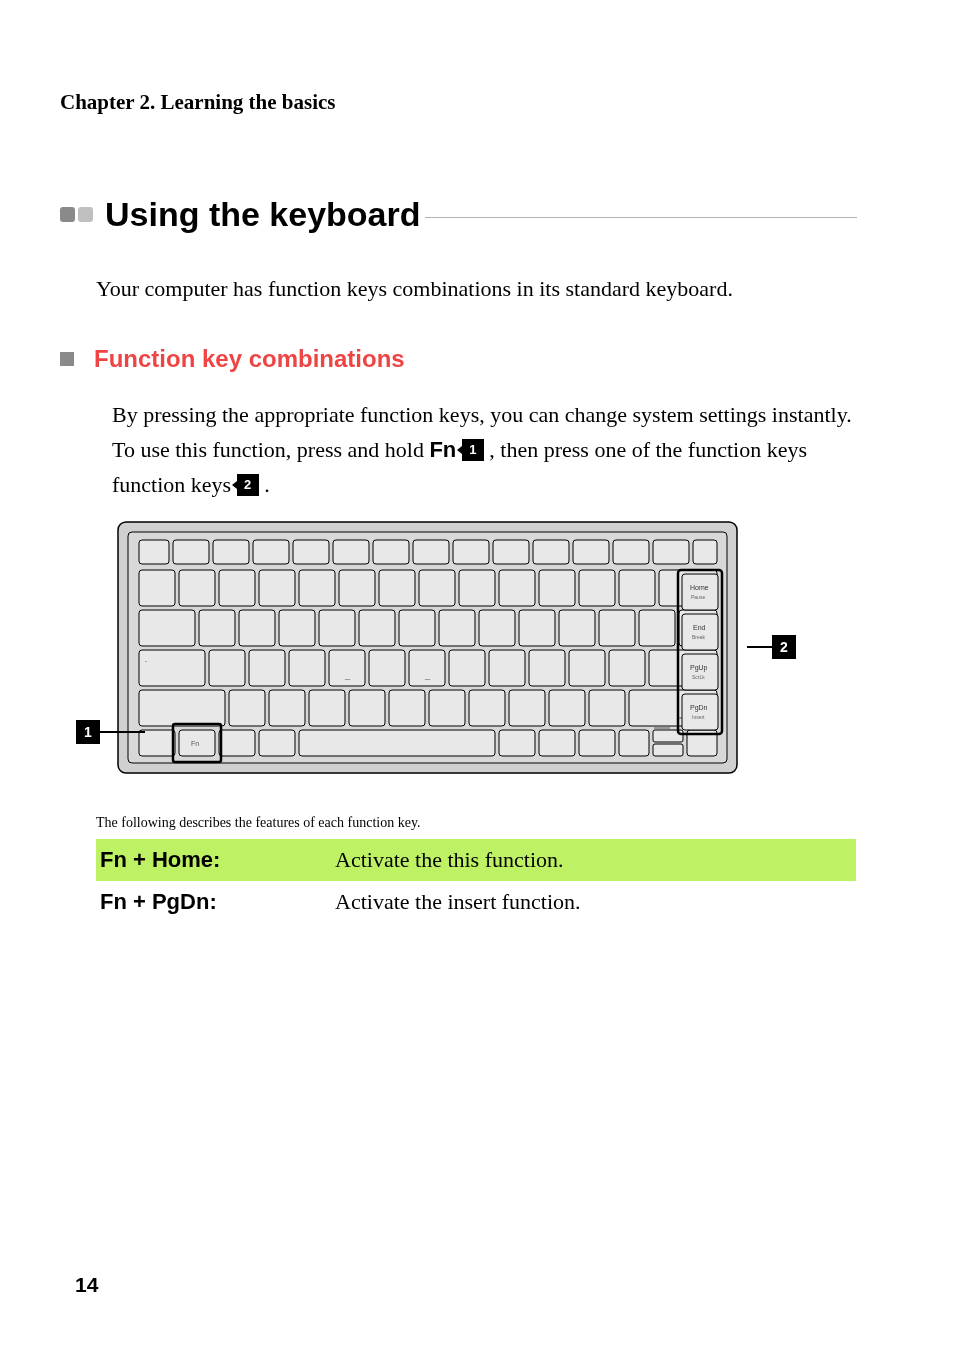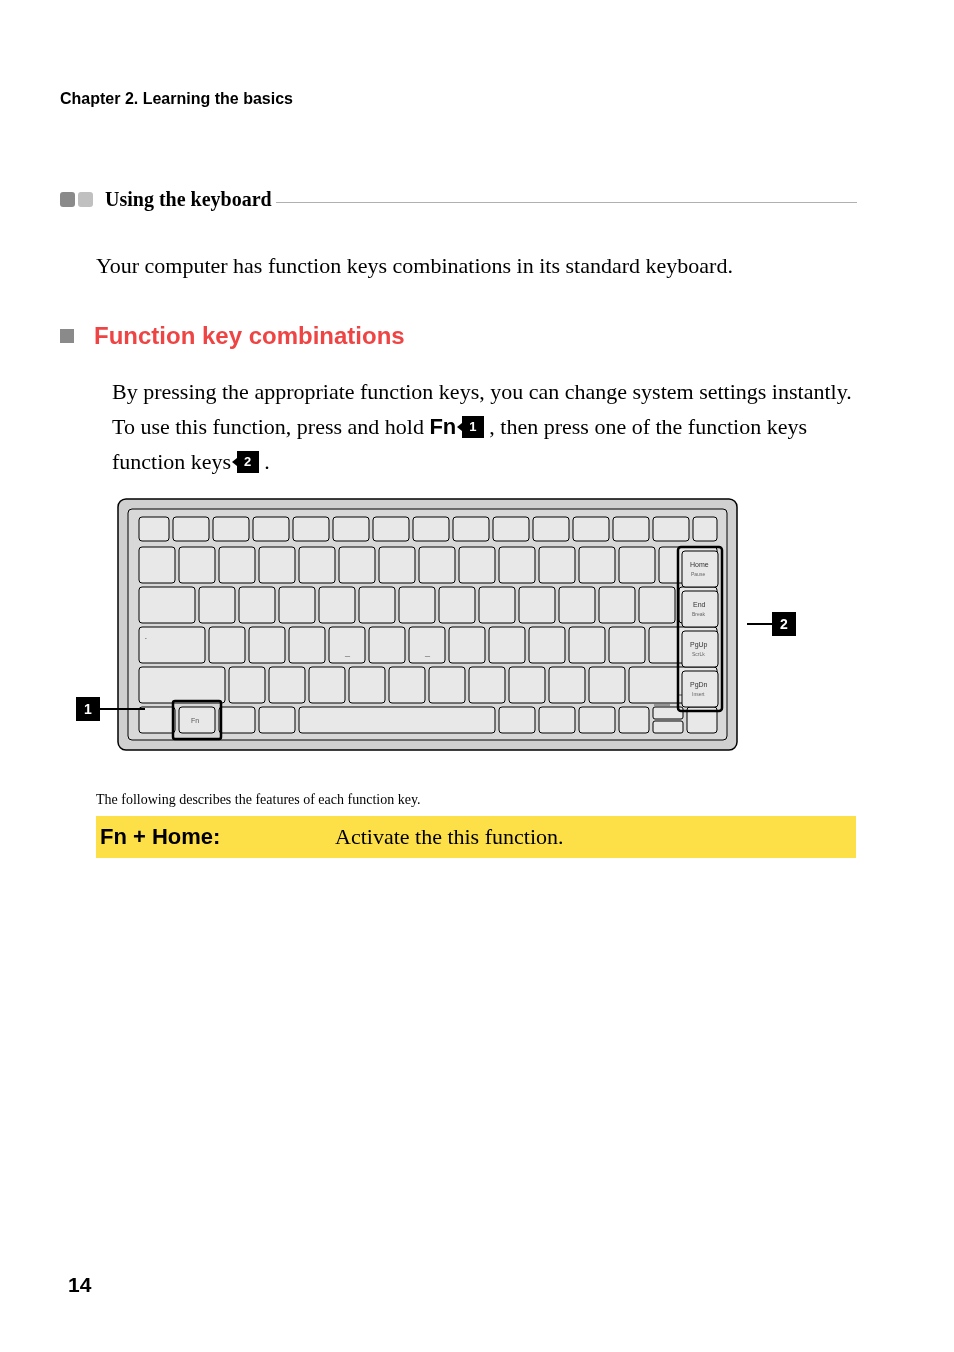--- a/index.html
+++ b/index.html
@@ -10,23 +10,23 @@
     body {
       width: 954px;
       height: 1352px;
       background: #ffffff;
       font-family: Georgia, 'Times New Roman', serif;
       color: #000000;
       position: relative;
       padding: 90px 97px 60px 60px;
     }
     .chapter-header {
-      font-family: Liberation Sans, sans-serif;
-      font-weight: bold;
-      font-size: 16px;
+      font-family: Liberation Serif, serif;
+      font-weight: bold;
+      font-size: 21px;
       margin-bottom: 80px;
       margin-left: 0;
     }
     .section-title-row {
       display: flex;
       align-items: center;
       margin-bottom: 40px;
       margin-left: 0;
     }
     .squares {
@@ -39,23 +39,23 @@
       height: 15px;
       border-radius: 3px;
     }
     .square-dark {
       background: #8a8a8a;
     }
     .square-light {
       background: #c0c0c0;
     }
     .section-title {
-      font-family: Liberation Serif, serif;
-      font-weight: bold;
-      font-size: 20px;
+      font-family: Liberation Sans, sans-serif;
+      font-weight: bold;
+      font-size: 34px;
     }
     .title-line {
       flex: 1;
       height: 1px;
       background: #b0b0b0;
       margin-left: 4px;
       margin-top: 6px;
     }
     .intro-text {
       font-size: 22px;
@@ -182,36 +182,36 @@
       font-size: 14px;
       margin-left: 36px;
       margin-bottom: 8px;
     }
     .fn-table {
       margin-left: 36px;
       width: 760px;
       border-collapse: collapse;
     }
     .fn-table tr.shaded {
-      background: #fde047;
+      background: #bef264;
     }
     .fn-table td {
       padding: 8px 4px;
       font-size: 22px;
       vertical-align: middle;
     }
     .fn-table td.key-col {
       font-family: Arial, Helvetica, sans-serif;
       font-weight: bold;
       width: 235px;
     }
     .page-number {
       position: absolute;
       bottom: 55px;
-      left: 68px;
+      left: 75px;
       font-family: Arial, Helvetica, sans-serif;
       font-weight: bold;
       font-size: 21px;
     }
   </style>
 </head>
 <body>
 
 <div class="chapter-header">Chapter 2. Learning the basics</div>
 
@@ -383,16 +383,20 @@
 </div>
 
 <div class="table-intro">The following describes the features of each function key.</div>
 
 <table class="fn-table">
   <tbody>
       <tr class="shaded">
     <td class="key-col">Fn + Home:</td>
     <td>Activate the this function.</td>
   </tr>
+  <tr>
+    <td class="key-col">Fn + PgDn:</td>
+    <td>Activate the insert function.</td>
+  </tr>
 </tbody>
   </table>
 
 <div class="page-number">14</div>
 
 </body></html>

